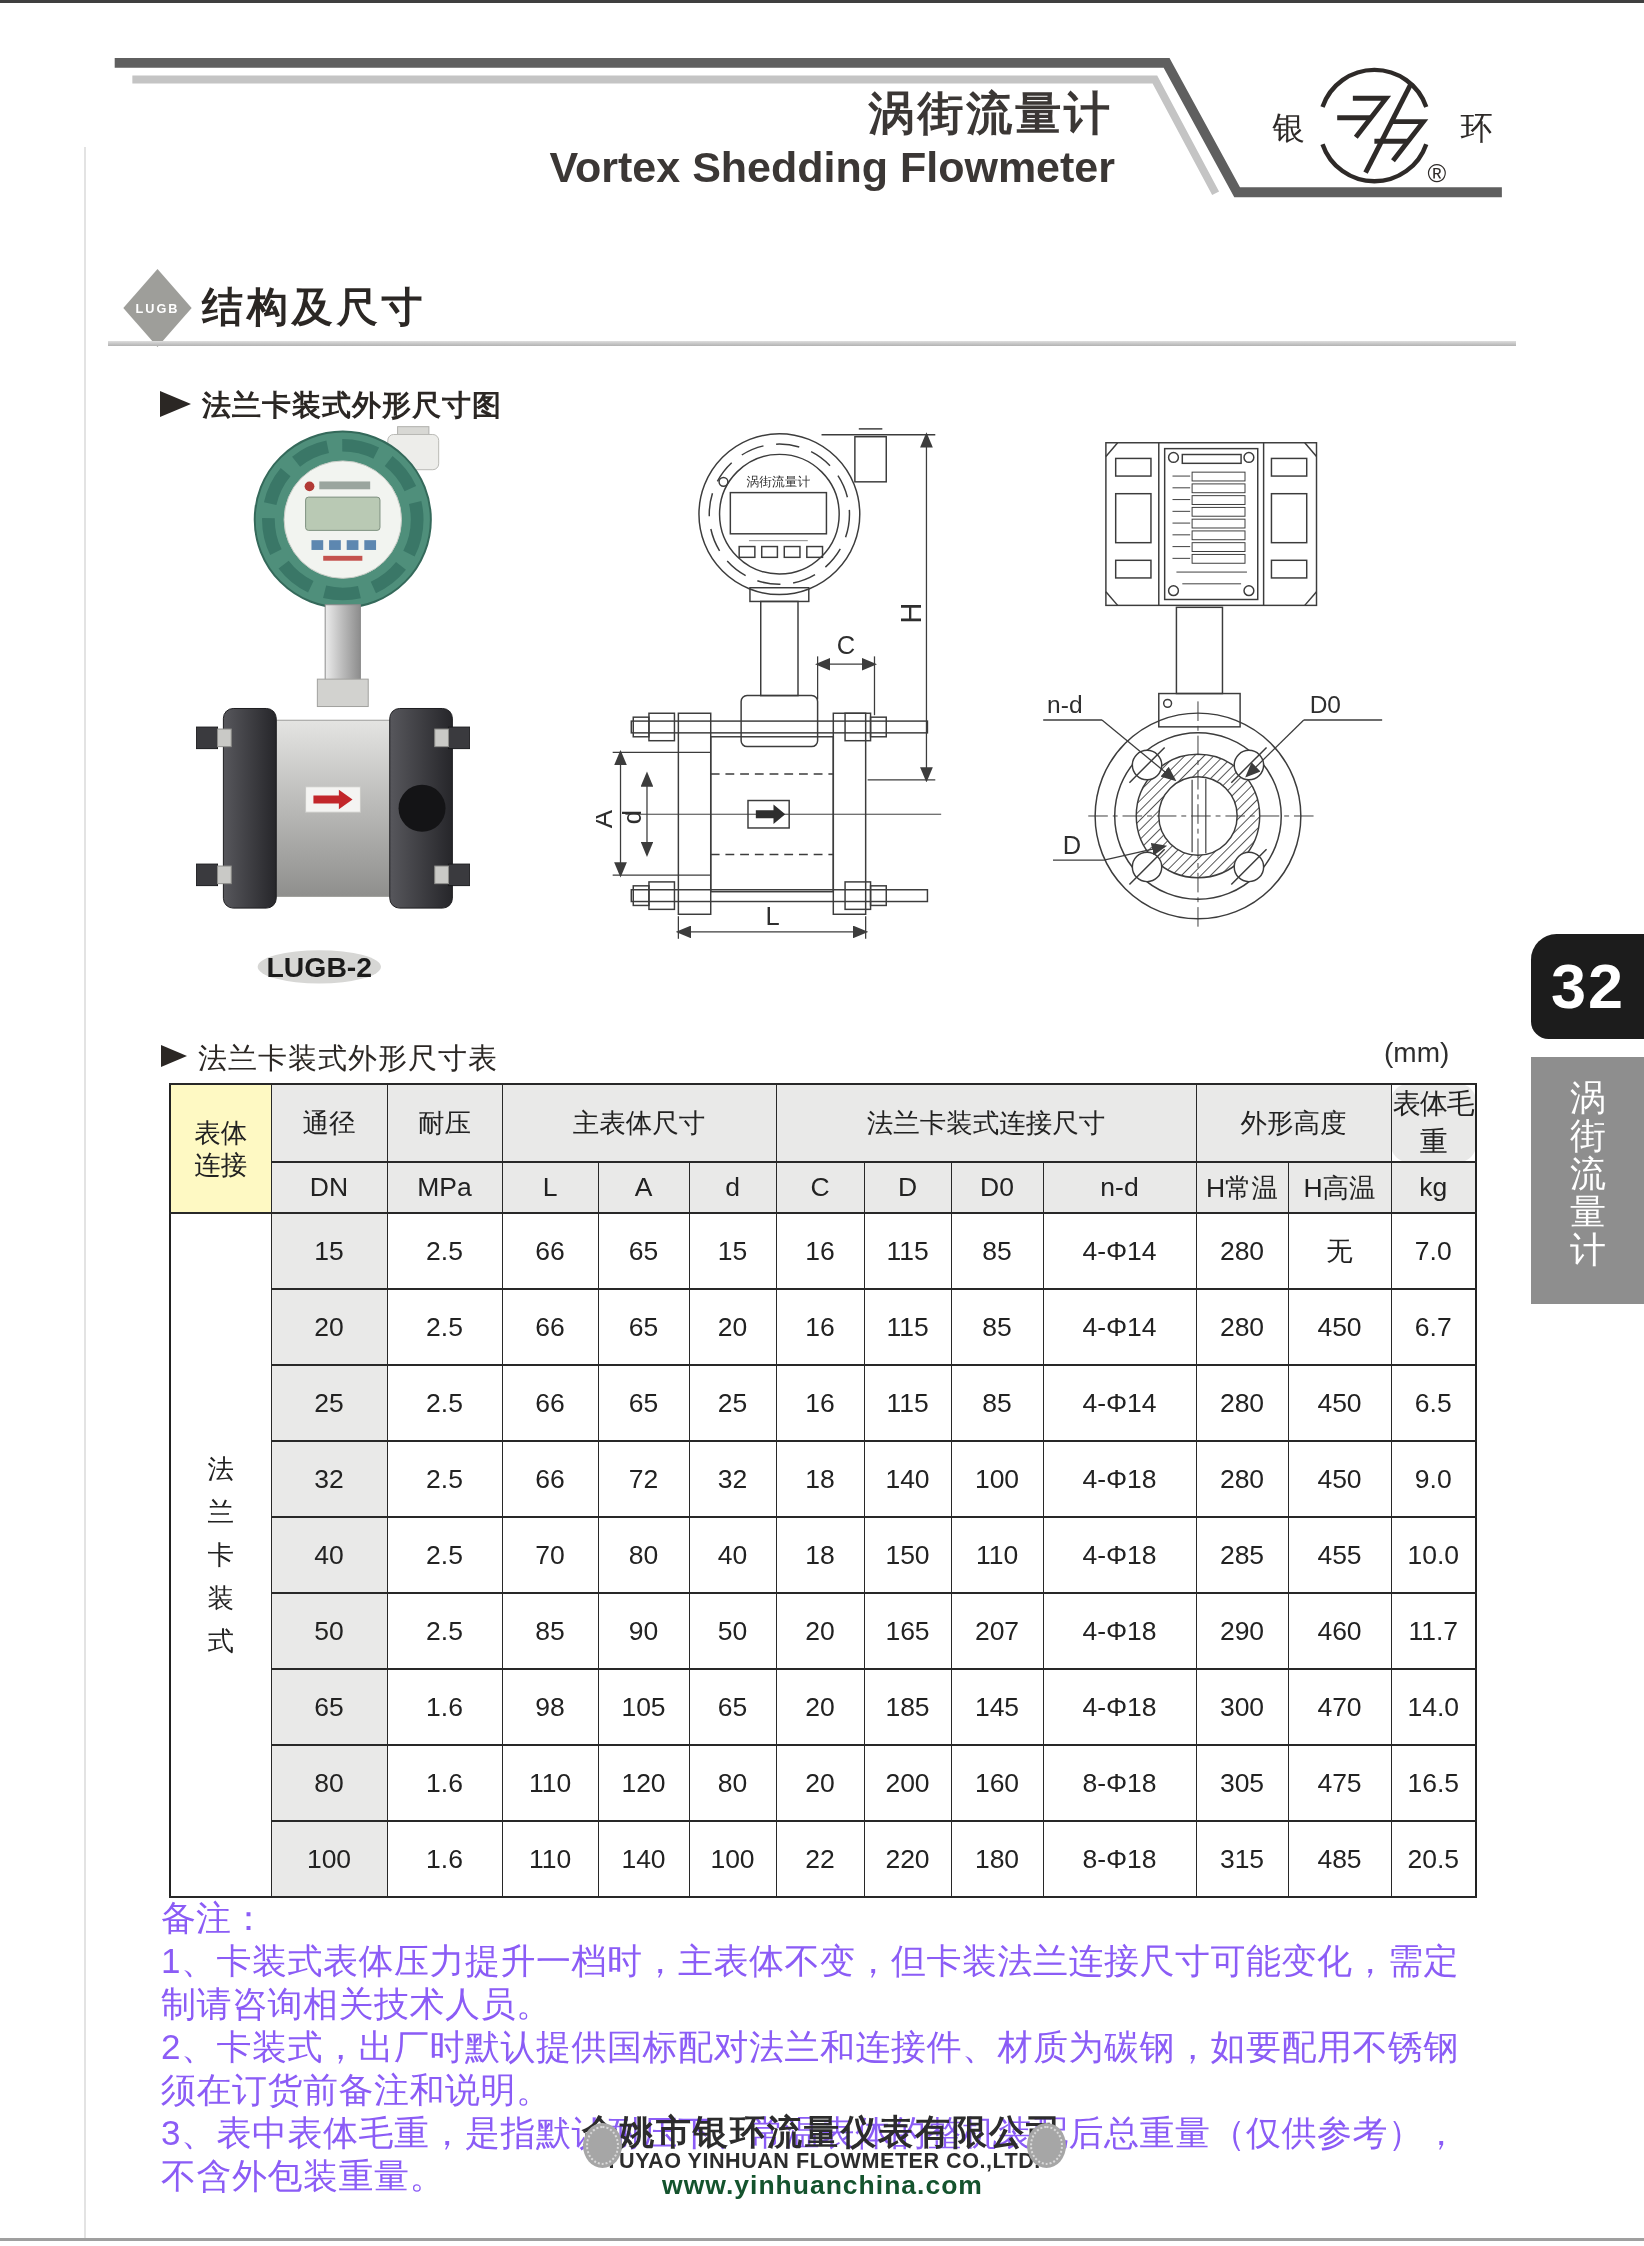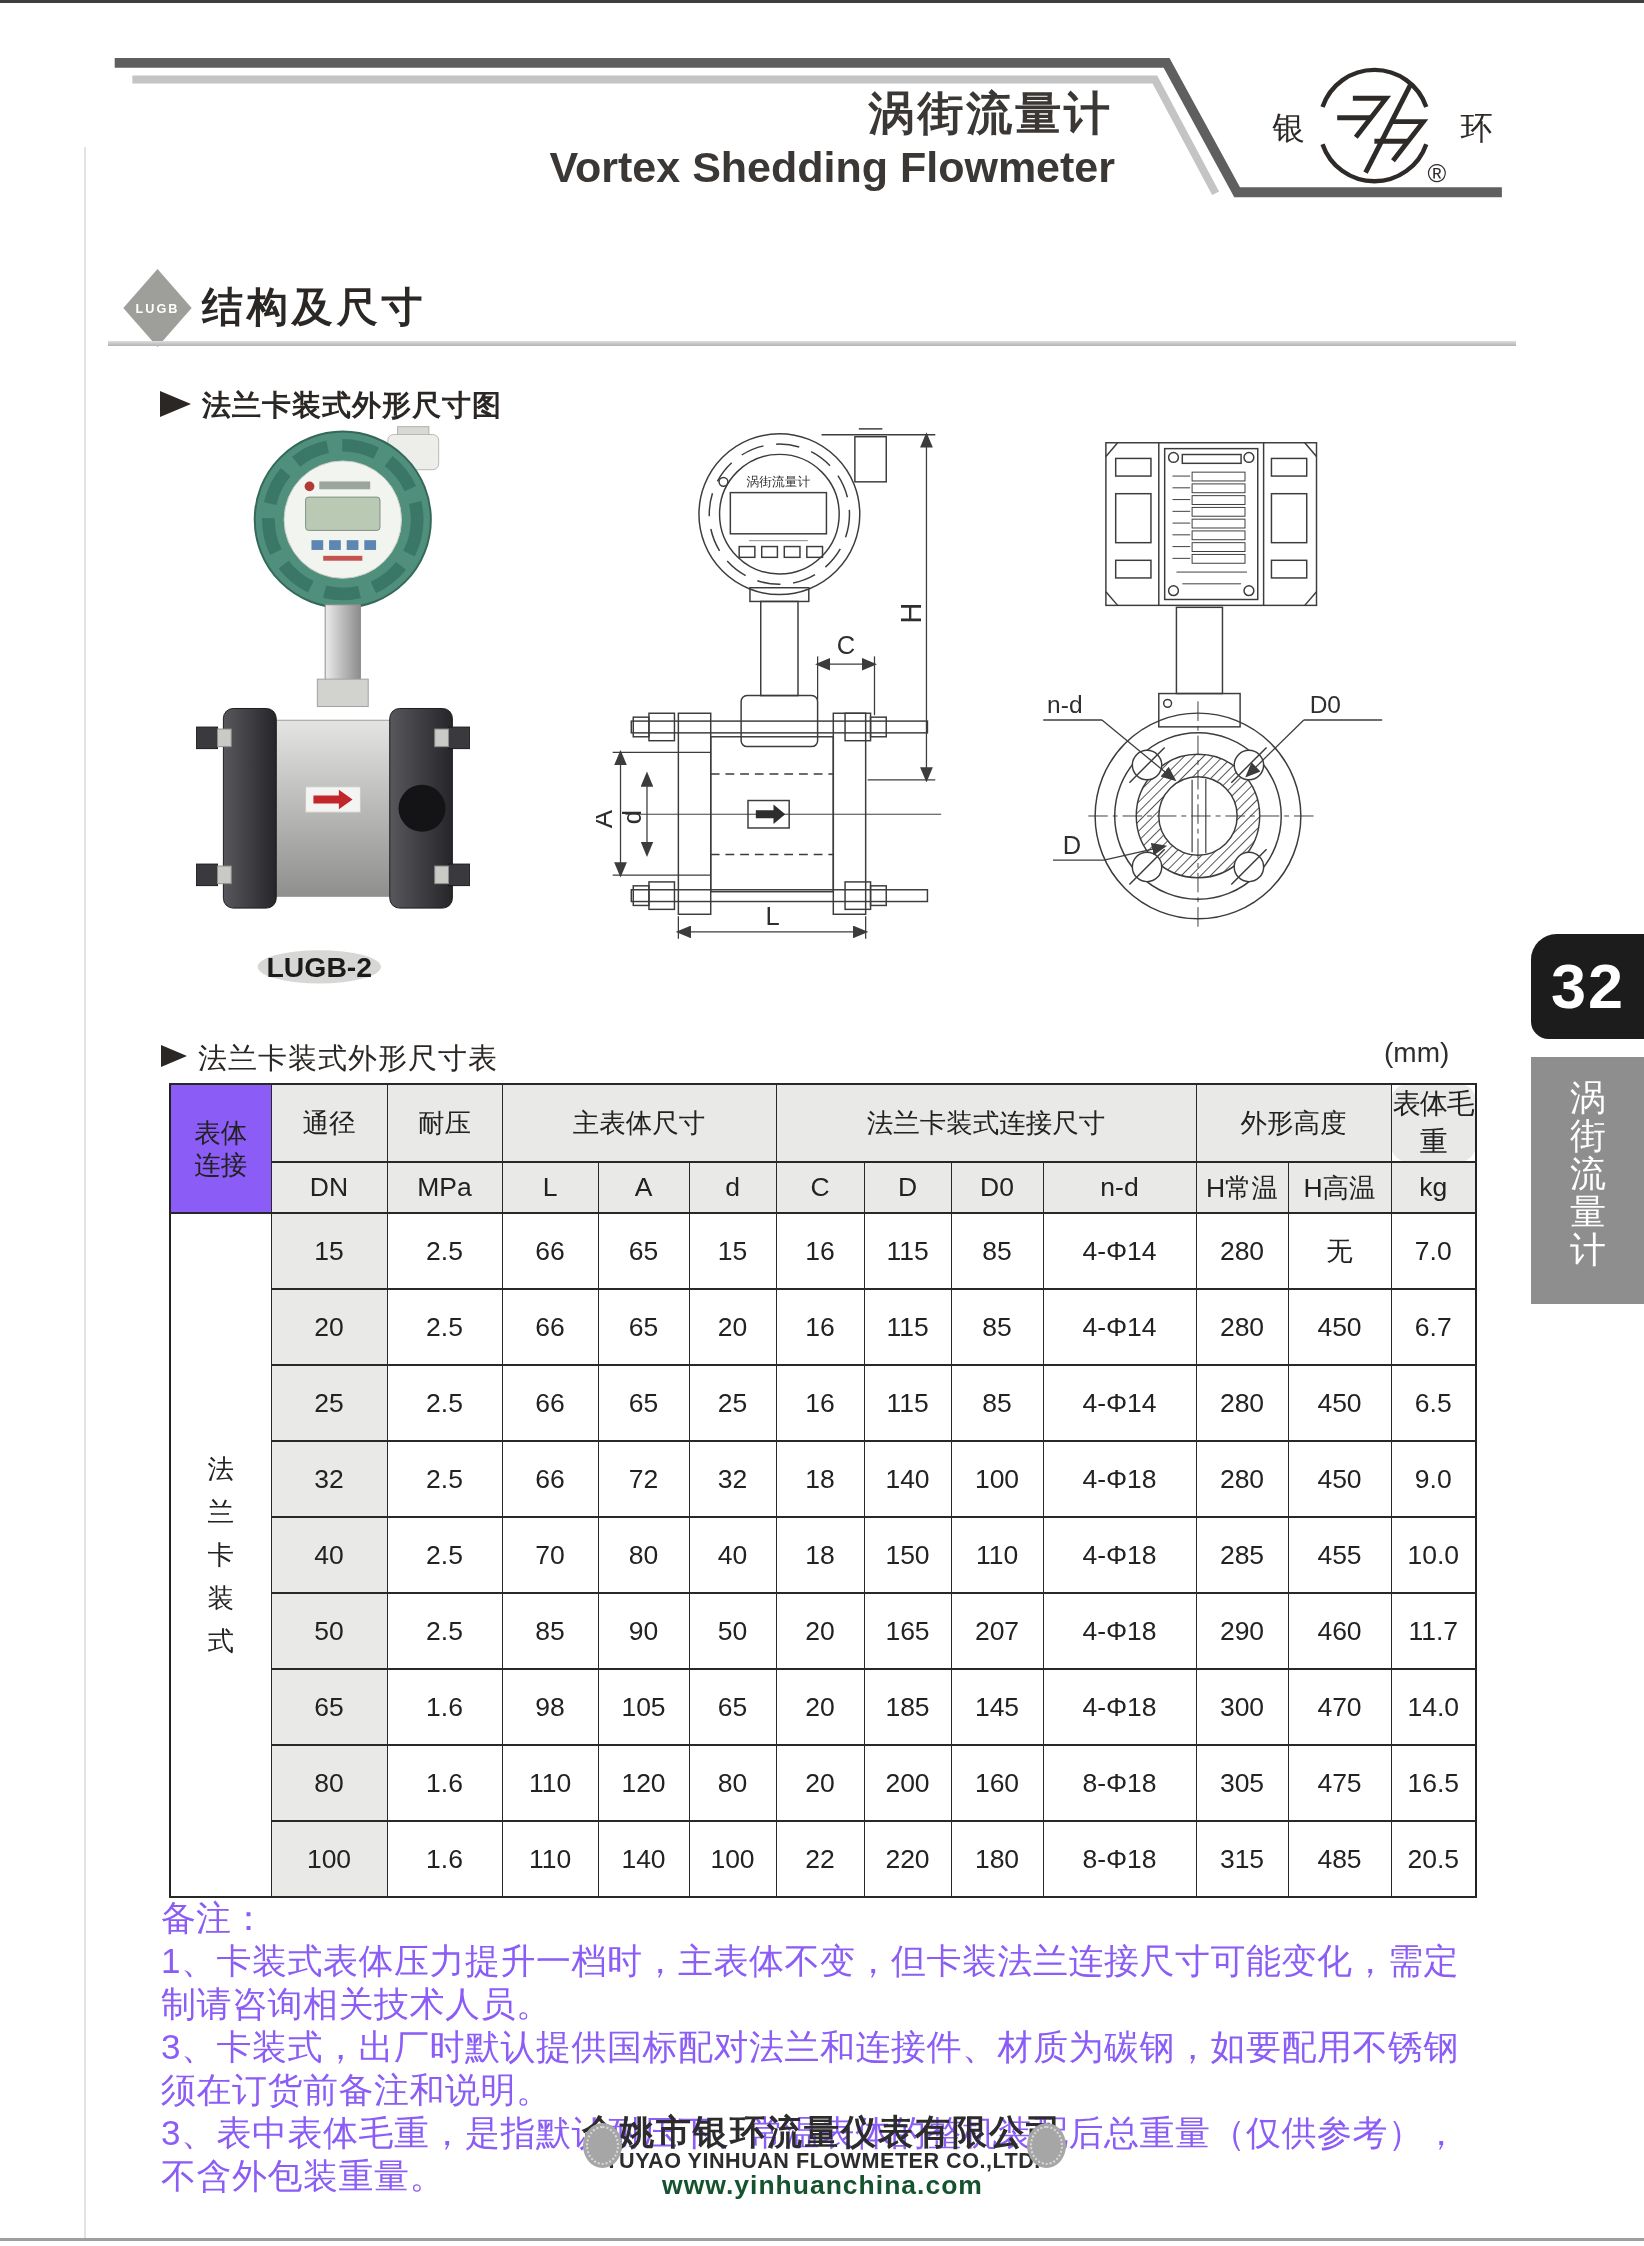--- a/index.html
+++ b/index.html
@@ -24,21 +24,21 @@
   .unit{left:1384px;top:1037px;font-size:28px;color:#2e2e2e;}
   
   .dim-table{position:absolute;left:169px;top:1083px;border-collapse:collapse;table-layout:fixed;
              border:2.9px solid #222;}
   .dim-table th,.dim-table td{border:1.5px solid #282828;border-top-width:2.9px;border-bottom-width:2.9px;
              text-align:center;vertical-align:middle;font-size:26.5px;font-weight:normal;color:#222;padding:0;}
   .dim-table thead th{background:#e9e9e8;}
   .dim-table thead tr.gr{height:49px;}
   .dim-table thead tr.sr{height:51px;}
   .dim-table tbody tr{height:76px;}
-  .dim-table th.corner{background:#8b5cf6;line-height:32px;}
+  .dim-table th.corner{background:#fef9c3;line-height:32px;}
   .dim-table th.small{font-size:28px;letter-spacing:-1px;border-radius:17px;}
   .dim-table td.dn-col{background:#e9e9e8;}
   .dim-table td.group-col{background:#fff;}
   .vlabel div{line-height:43px;font-size:26.5px;}
   
   .notes{left:161px;top:1896px;width:1333px;font-size:35px;color:#8b5cf6;}
   .notes .note-title{line-height:43px;}
   .notes .note-line{line-height:43px;letter-spacing:0.5px;}
   
   .f-cn{left:0;top:2109px;width:1645px;text-align:center;font-family:"DejaVu Serif","Liberation Serif",serif;
@@ -512,21 +512,21 @@
           <td>485</td>
           <td>20.5</td>
         </tr>
       </tbody>
   </table>
 
   <div class="abs notes">
     <div class="note-title">备注：</div>
     <div>
         <div class="note-line">1、卡装式表体压力提升一档时，主表体不变，但卡装法兰连接尺寸可能变化，需定制请咨询相关技术人员。</div>
-        <div class="note-line">3、卡装式，出厂时默认提供国标配对法兰和连接件、材质为碳钢，如要配用不锈钢须在订货前备注和说明。</div>
+        <div class="note-line">2、卡装式，出厂时默认提供国标配对法兰和连接件、材质为碳钢，如要配用不锈钢须在订货前备注和说明。</div>
         <div class="note-line">3、表中表体毛重，是指默认耐压下、常温表体的整机装配后总重量（仅供参考），不含外包装重量。</div>
       </div>
   </div>
 
   <div class="abs f-cn">余姚市银环流量仪表有限公司</div>
   <div class="abs f-en">YUYAO YINHUAN FLOWMETER CO.,LTD.</div>
   <div class="abs f-web">www.yinhuanchina.com</div>
   <div class="abs f-dot" style="left:583px;top:2123px;"></div>
   <div class="abs f-dot" style="left:1027px;top:2123px;"></div>
 

